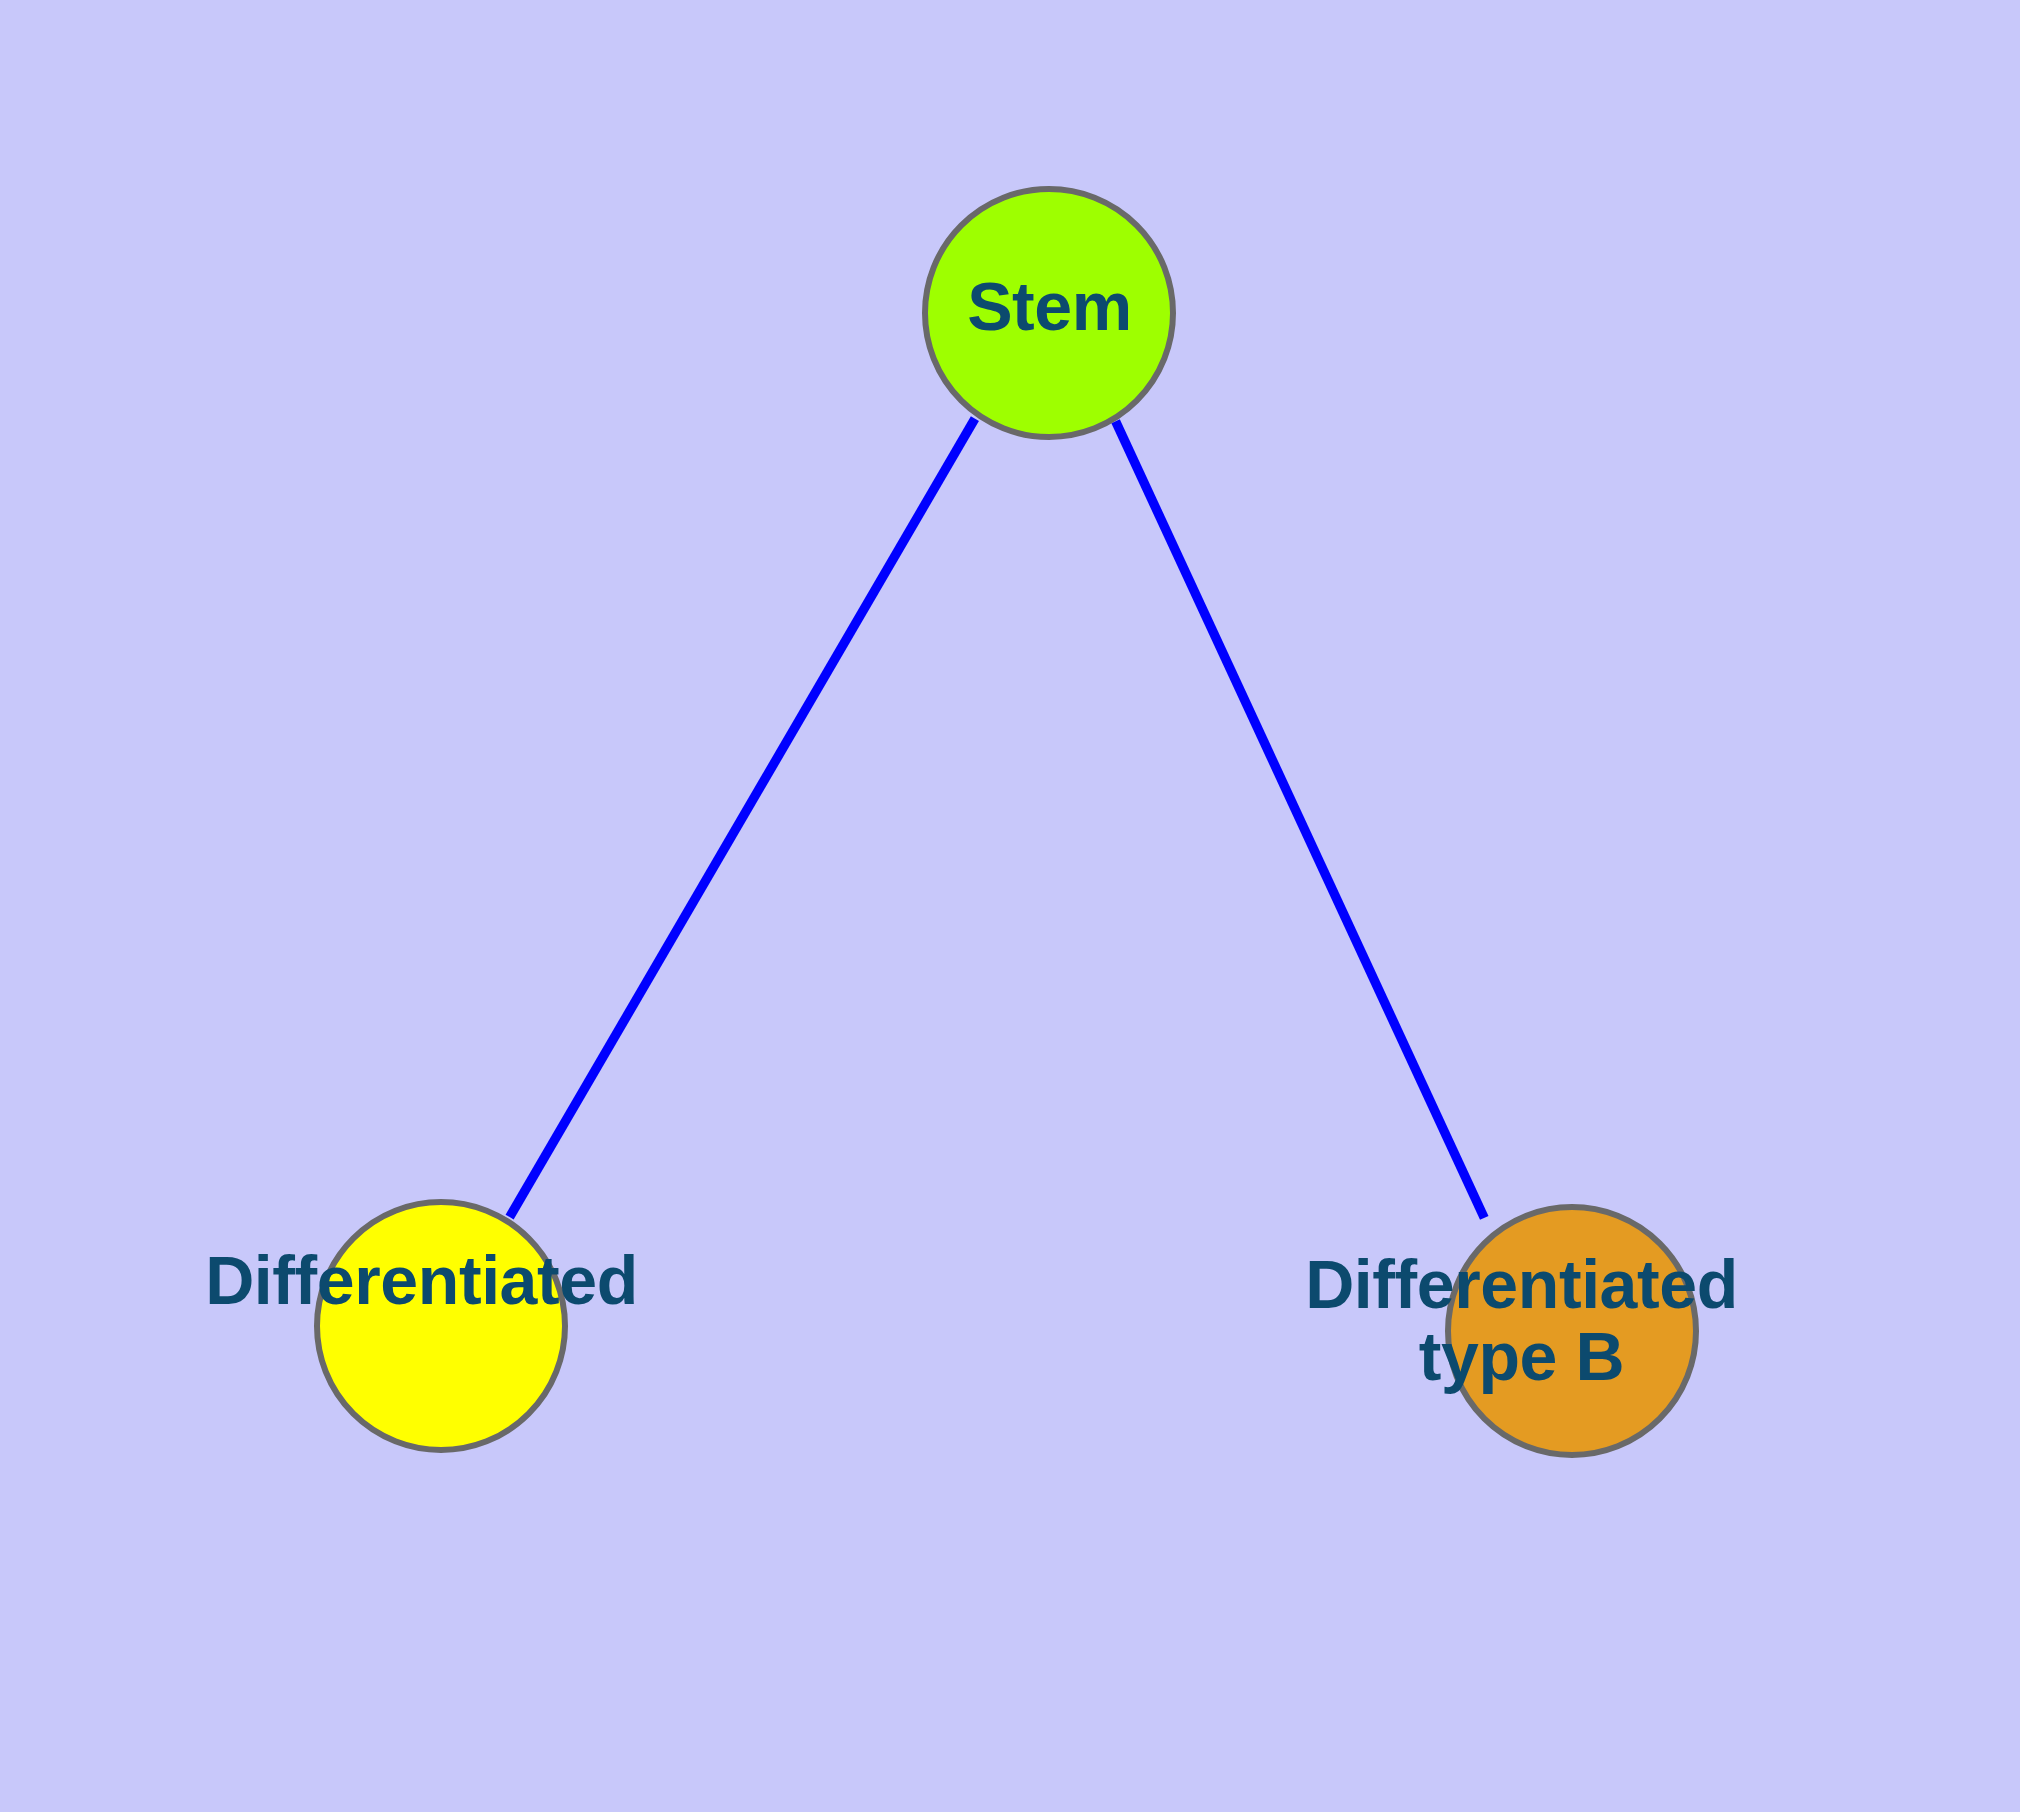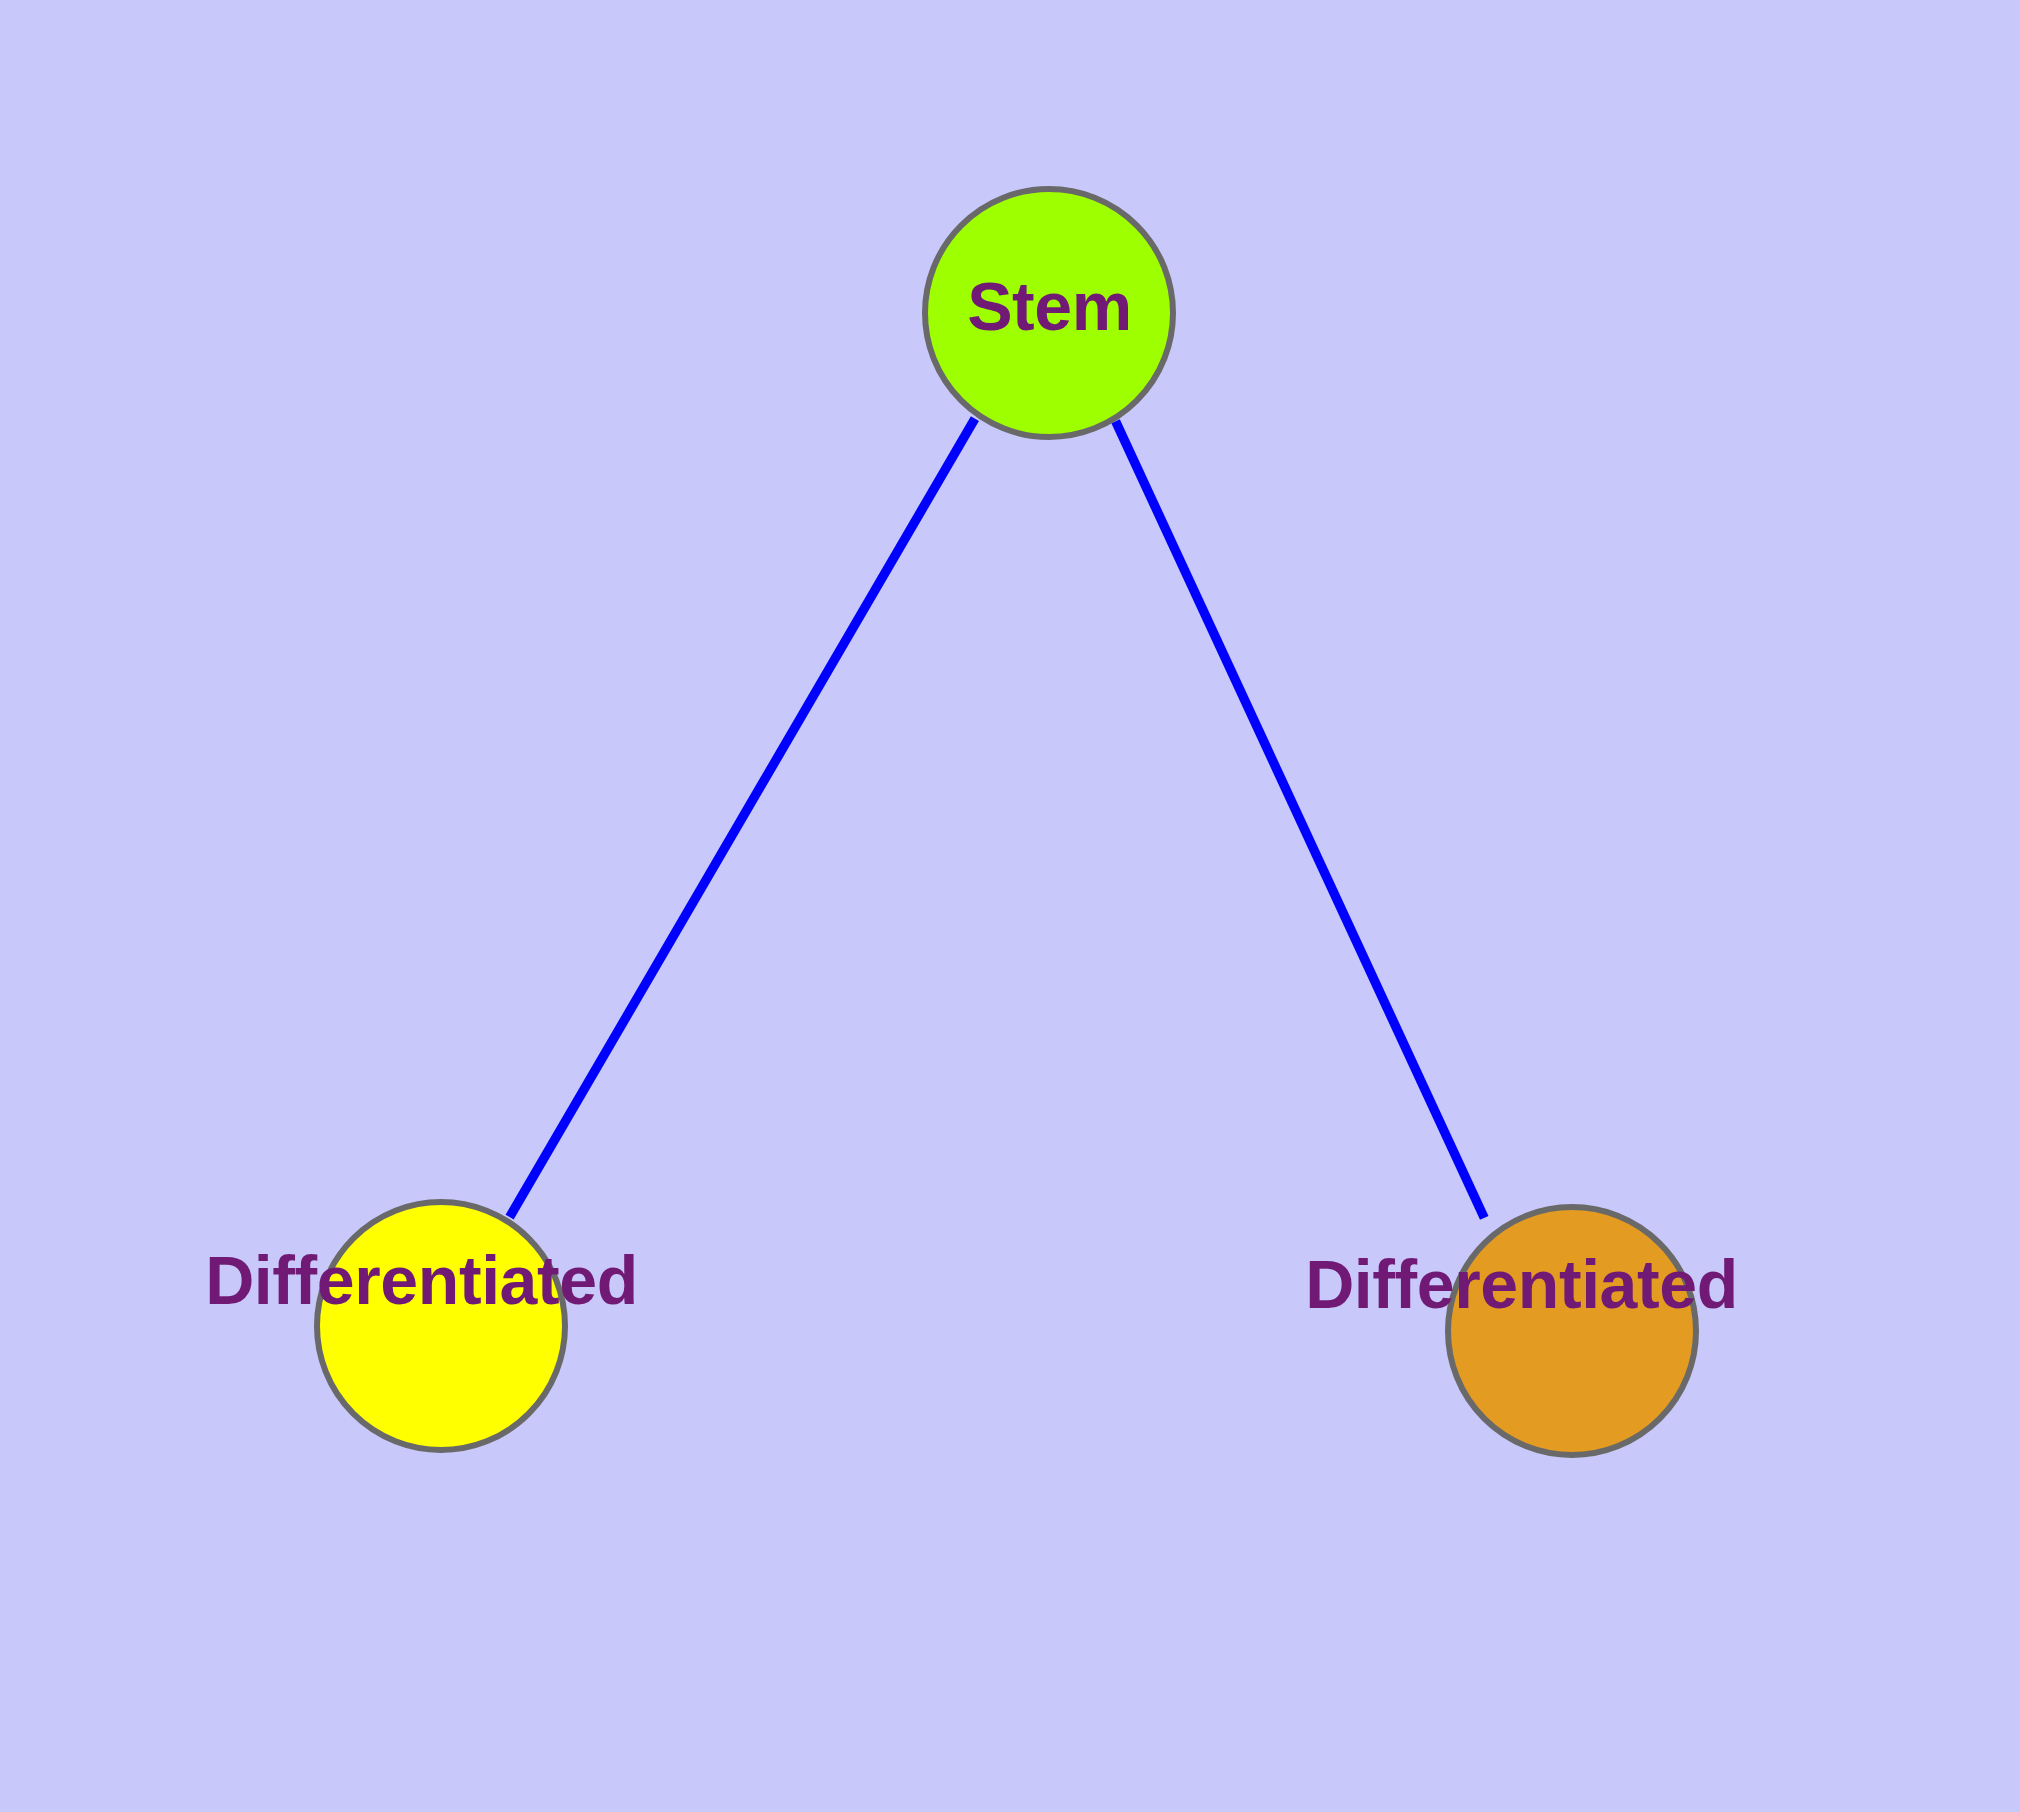--- a/index.html
+++ b/index.html
@@ -31,21 +31,21 @@
     position: absolute;
     border-radius: 50%;
     box-sizing: border-box;
     z-index: 2;
   }
   .node-label {
     position: absolute;
     z-index: 3;
     text-align: center;
     font-weight: bold;
-    color: #701a75;
+    color: #0c4a6e;
     line-height: 1.06;
     white-space: pre;
     letter-spacing: -0.4px;
   }
   
   #node-stem {
     left: 922px;
     top: 186px;
     width: 254px;
     height: 254px;
@@ -100,16 +100,16 @@
   </svg>
 
   <div class="node" id="node-stem"></div>
   <div class="node" id="node-diff-a"></div>
   <div class="node" id="node-diff-b"></div>
 
   <div class="node-label" id="label-stem">Stem</div>
 
   <div class="node-label" id="label-diff-a"><span>Differentiated</span><br></div>
 
-  <div class="node-label" id="label-diff-b"><span>Differentiated</span><br></div>
+  <div class="node-label" id="label-diff-b"><span>Differentiated</span><br><span>type B</span></div>
 
 </div>
 
 
 </body></html>

